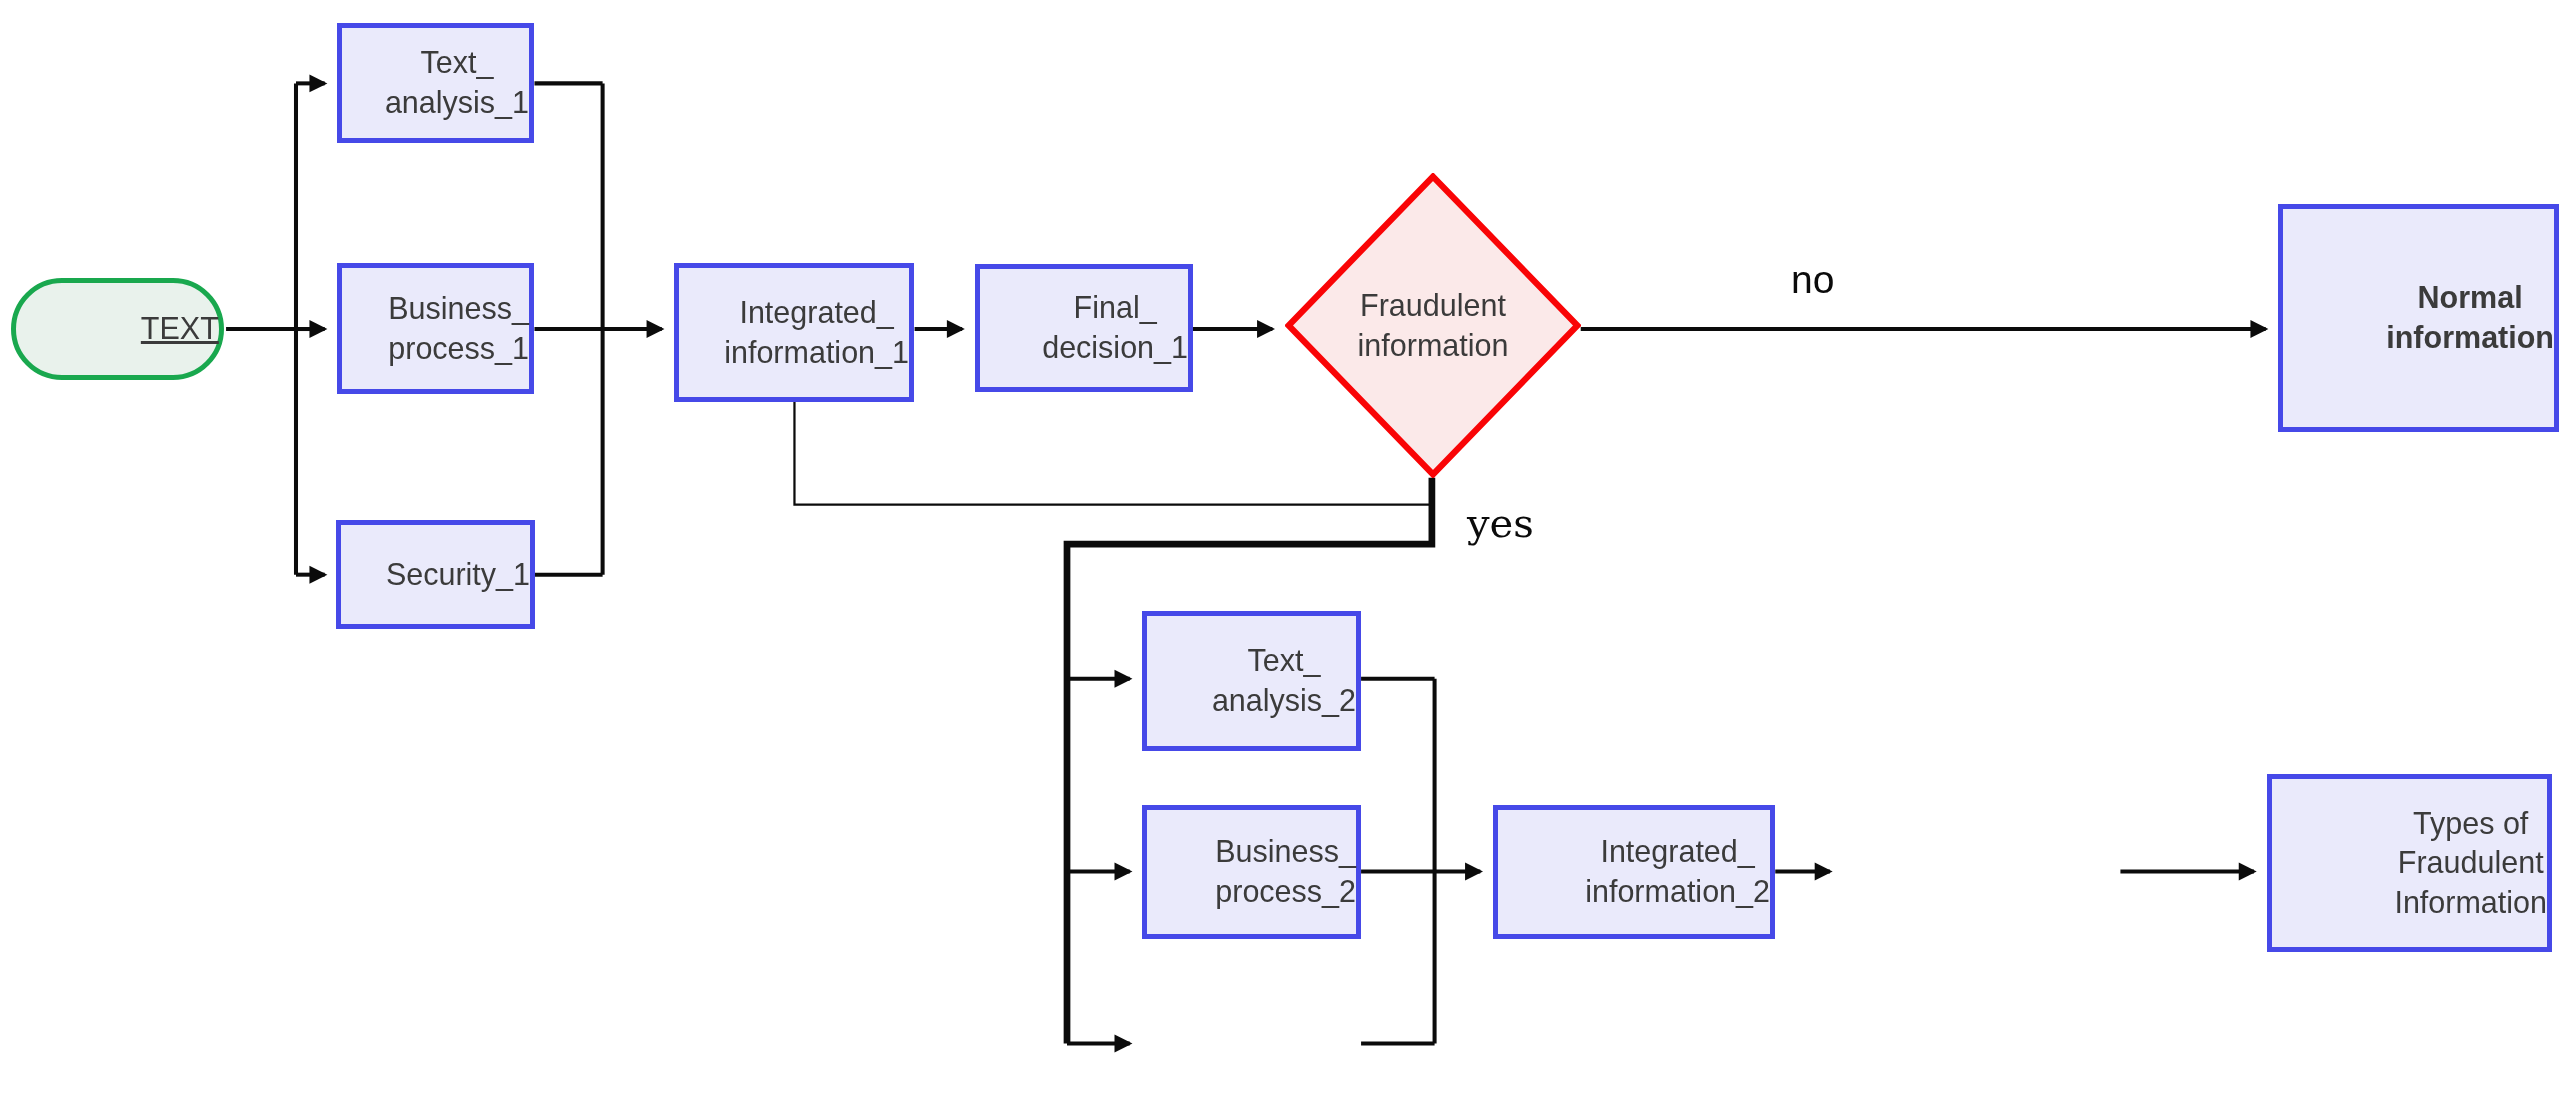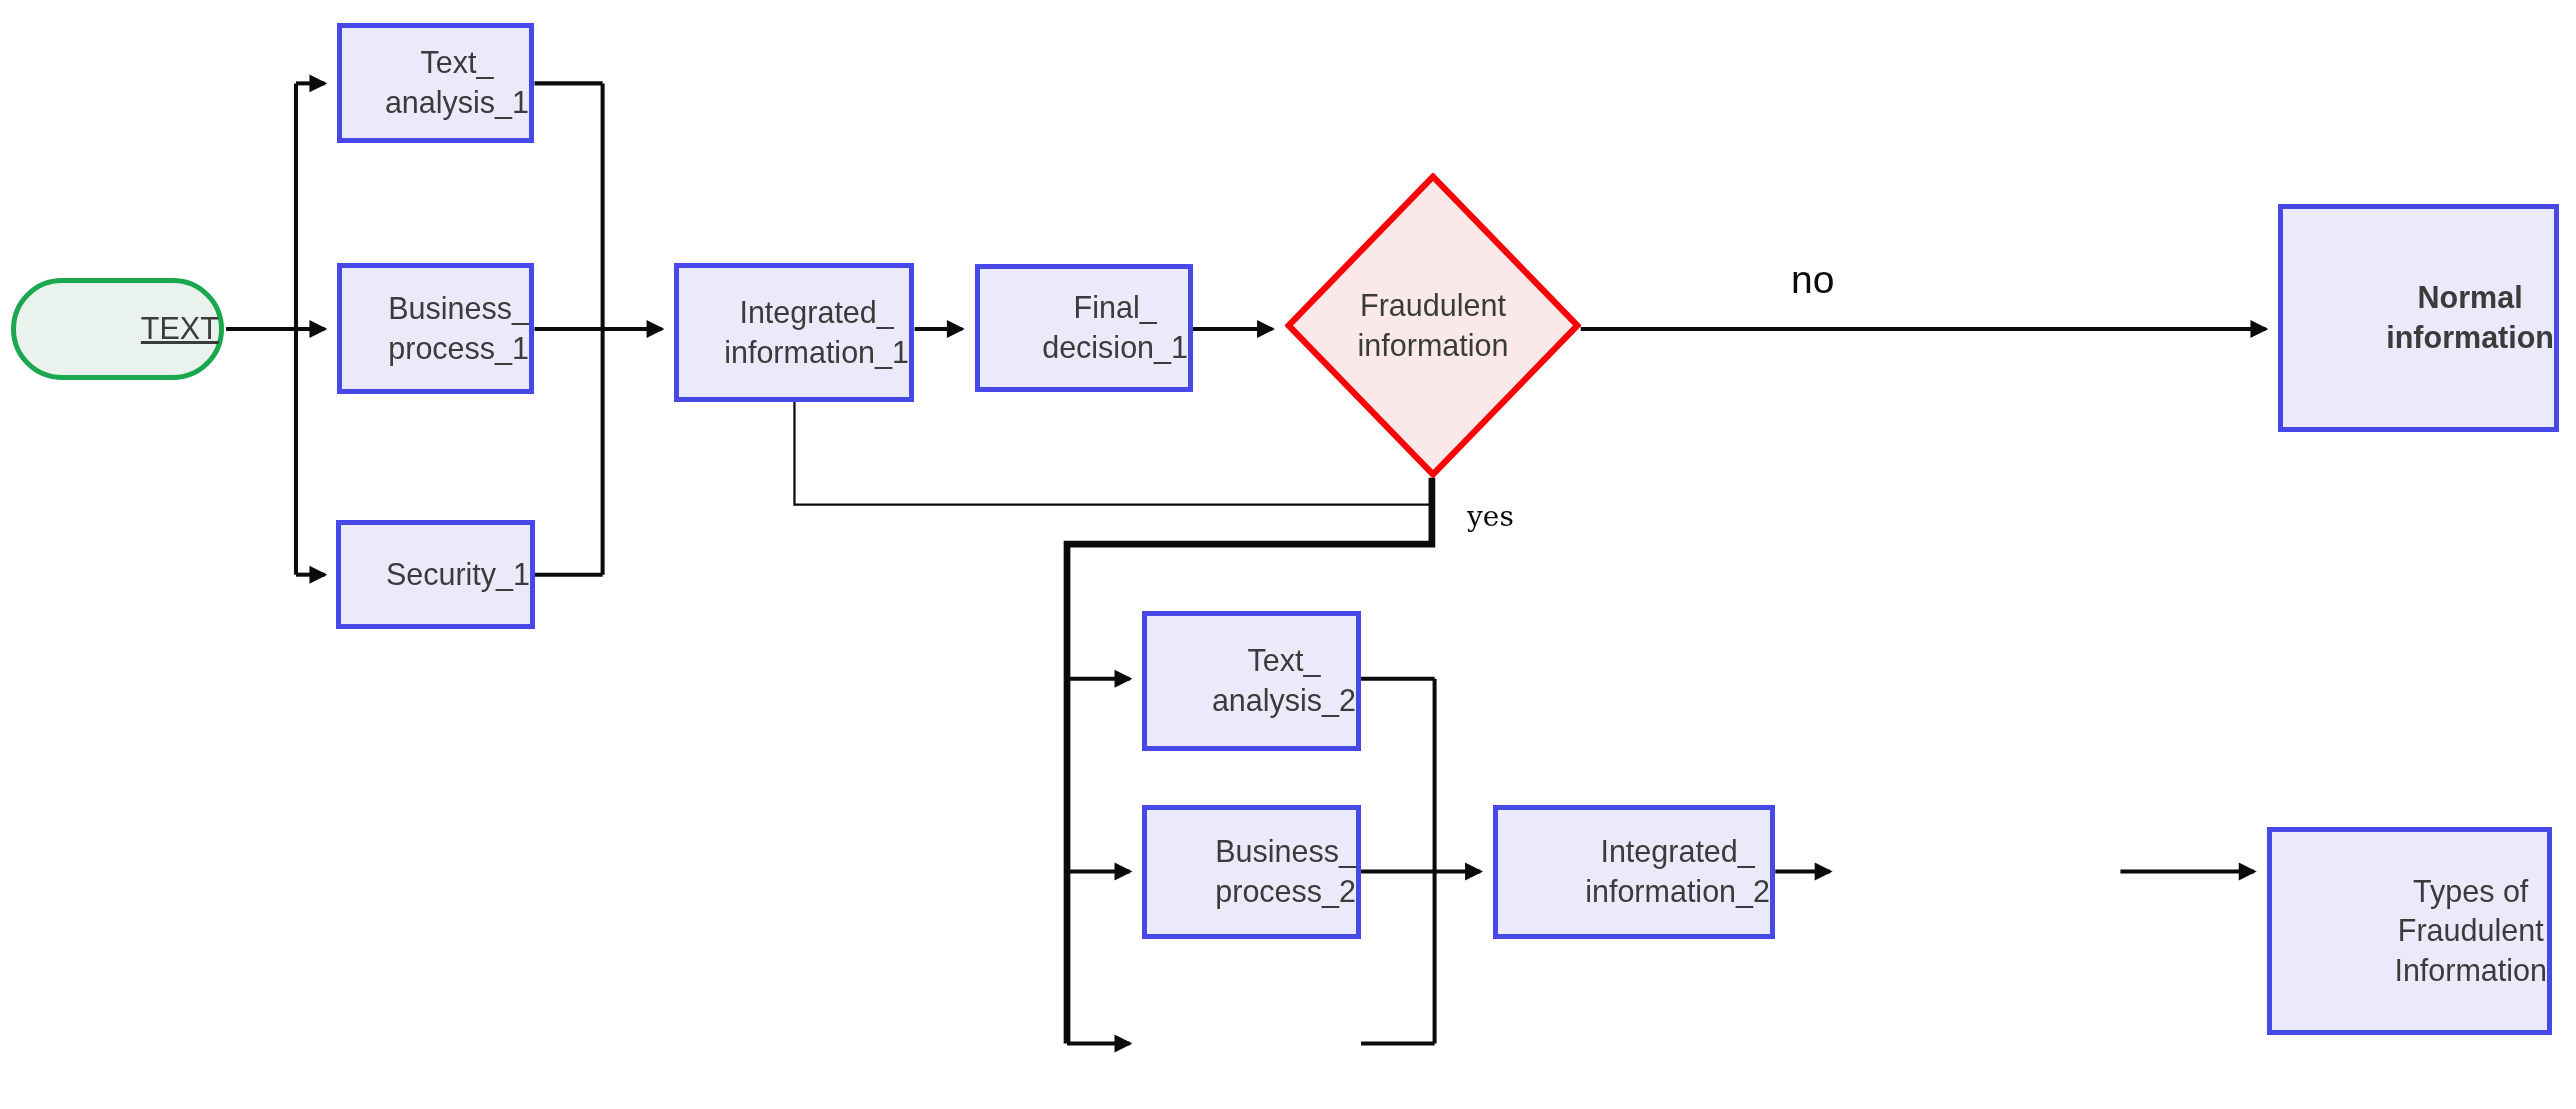--- a/index.html
+++ b/index.html
@@ -40,21 +40,21 @@
     text-align:center;color:#3b3b3b;font-size:30.5px;line-height:1.3;
   }
   .diamond-svg{position:absolute;left:0;top:0;width:100%;height:100%;}
   .diamond-label{position:relative;z-index:2;white-space:pre-line;}
   .edge-label{
     position:absolute;
     color:#0b0b0b;
     white-space:pre;
   }
   .lbl-no{font-size:39px;font-family:"Liberation Sans",sans-serif;}
-  .lbl-yes{font-size:28px;font-family:"DejaVu Serif",serif;}
+  .lbl-yes{font-size:40px;font-family:"DejaVu Serif",serif;}
 </style>
 </head>
 <body>
 
 <div class="stage">
 
   <svg class="edges" viewBox="0 0 2873 1237">
     <defs>
       <marker id="arrow" viewBox="0 0 12 12" refX="9" refY="6" markerWidth="24" markerHeight="24" markerUnits="userSpaceOnUse" orient="auto-start-reverse">
         <path d="M0.5,1 L10.5,6 L0.5,11 Z" fill="#0b0b0b"></path>
@@ -144,21 +144,21 @@
 process_2</span>
   </div>
 
 
   <div class="node rect" style="left:1493px;top:805px;width:282px;height:134px;">
     <span class="node-label">Integrated_
 information_2</span>
   </div>
 
 
-  <div class="node rect" style="left:2267px;top:827px;width:285px;height:208px;">
+  <div class="node rect" style="left:2267px;top:774px;width:285px;height:178px;">
     <span class="node-label">Types of
 Fraudulent
 Information</span>
   </div>
 
   <div class="edge-label lbl-no" style="left:1791px;top:258px;">no</div>
 
   <div class="edge-label lbl-yes" style="left:1467px;top:500px;">yes</div>
 
 </div>

